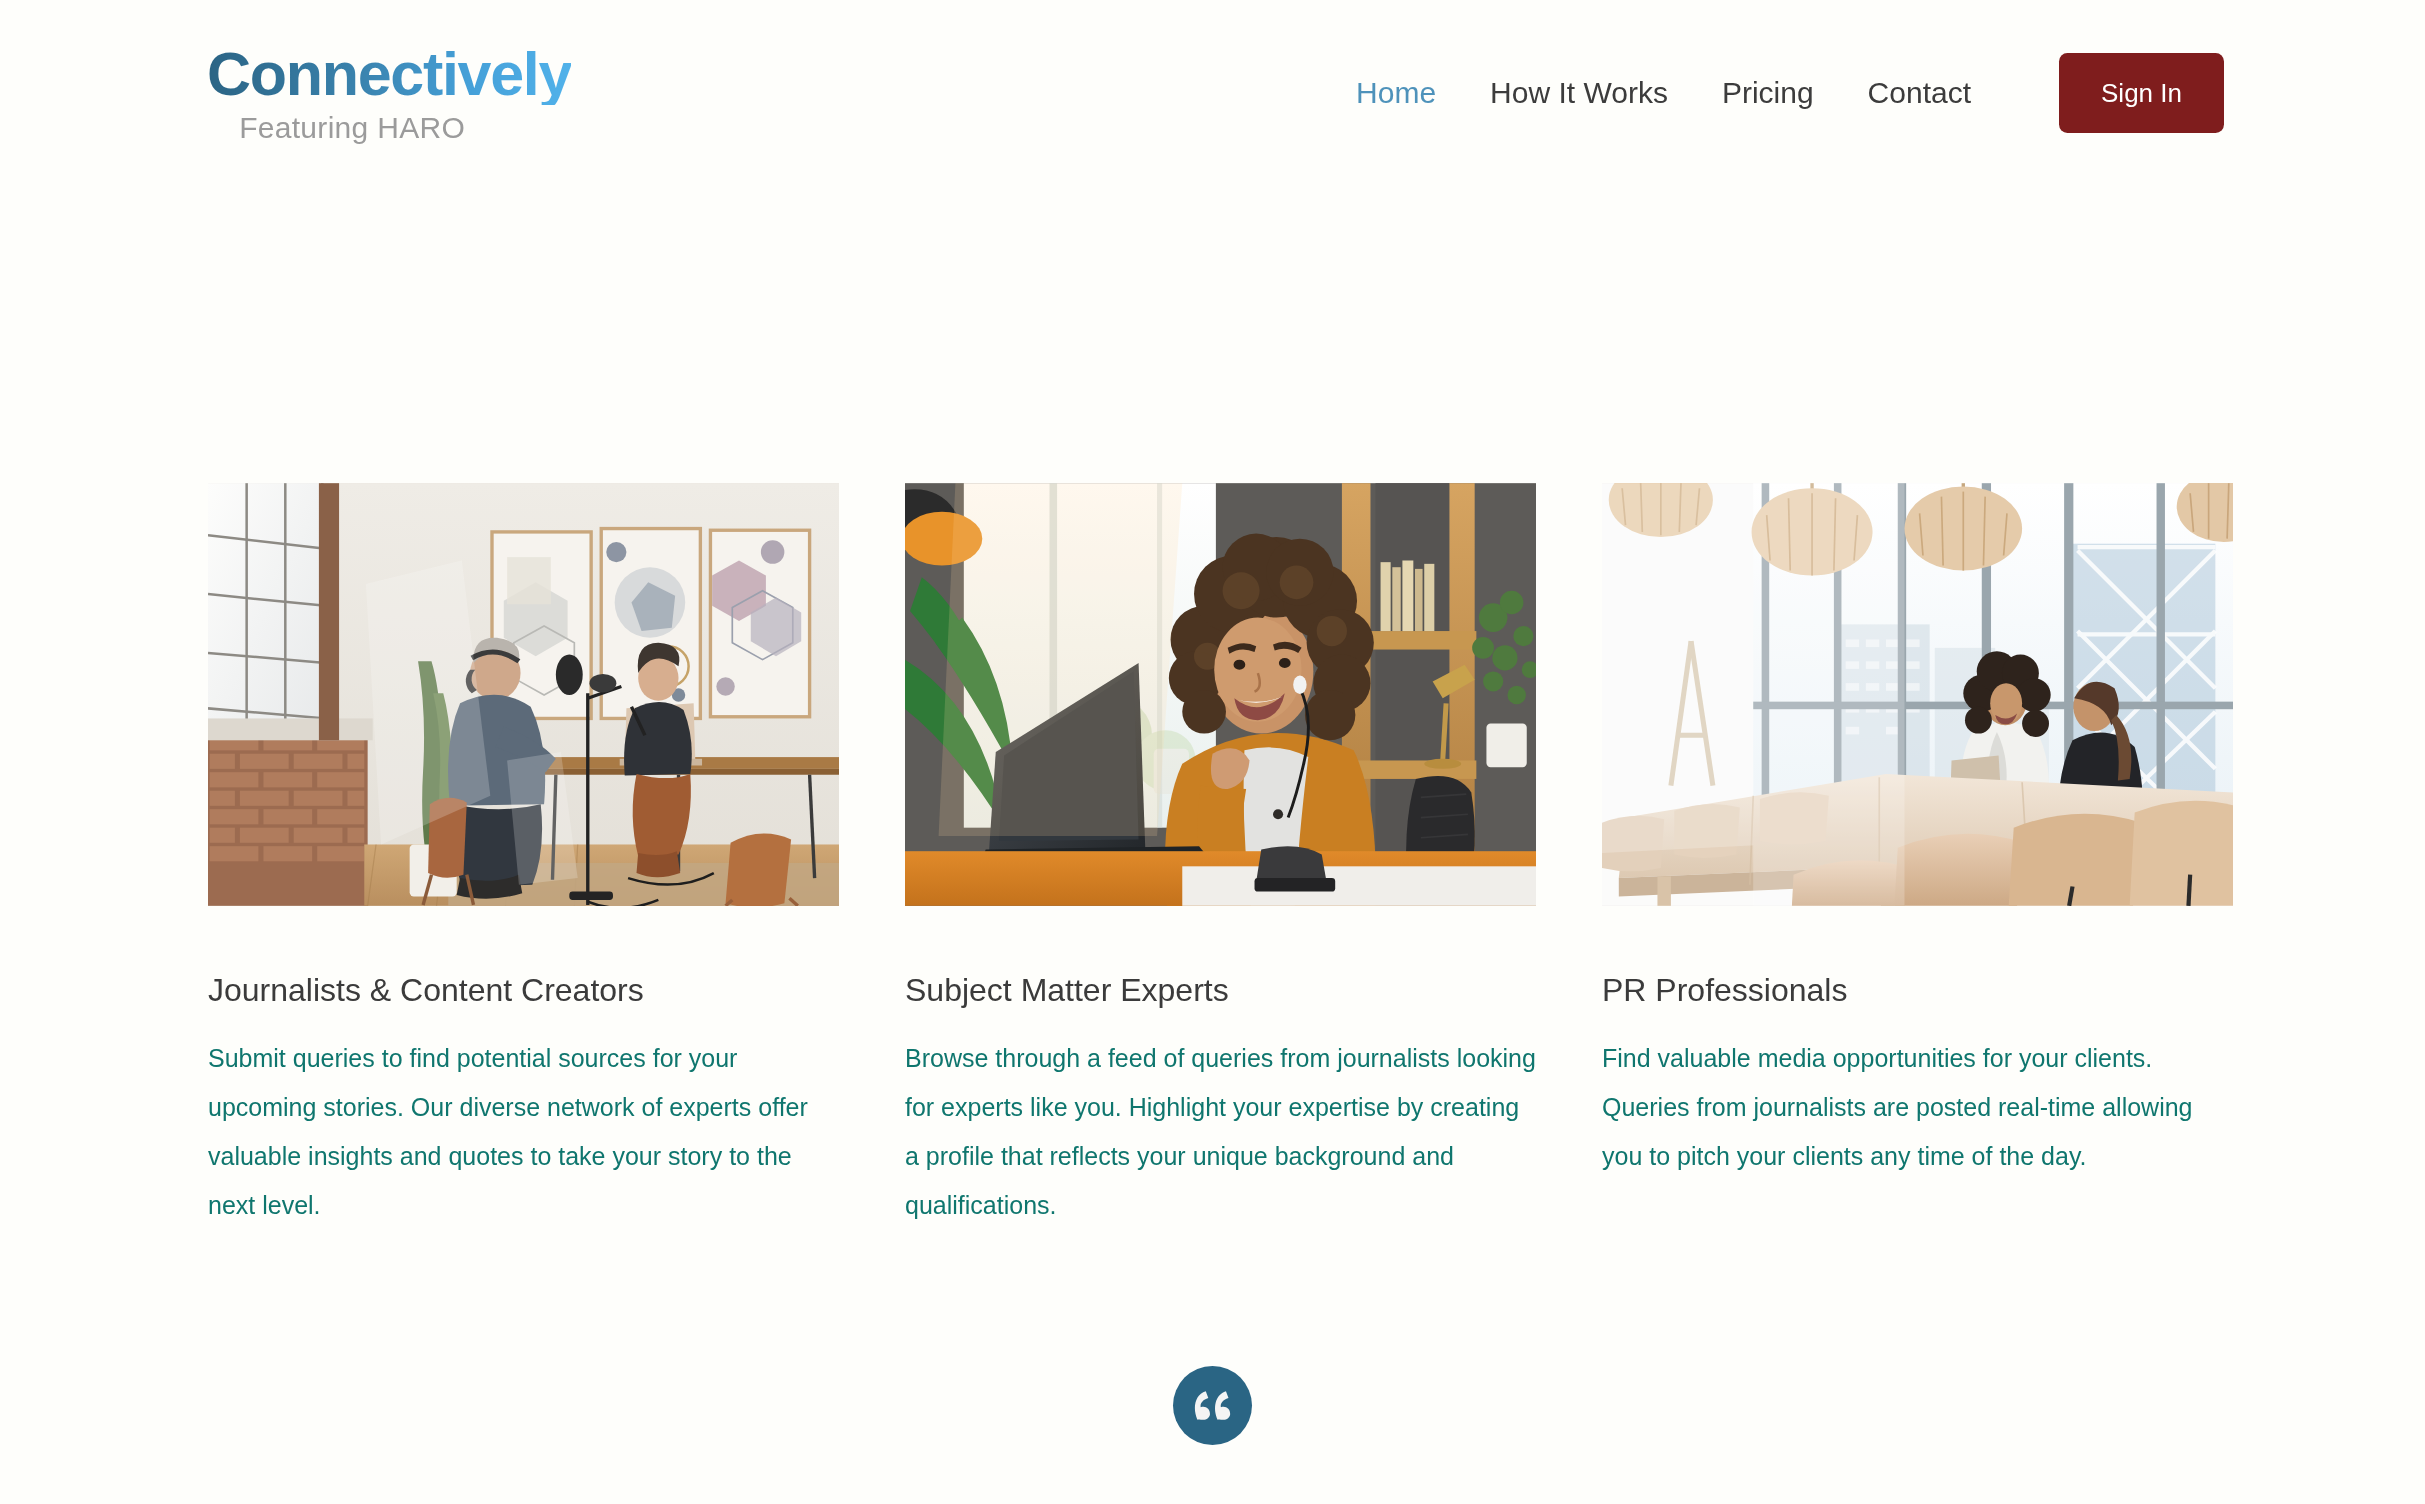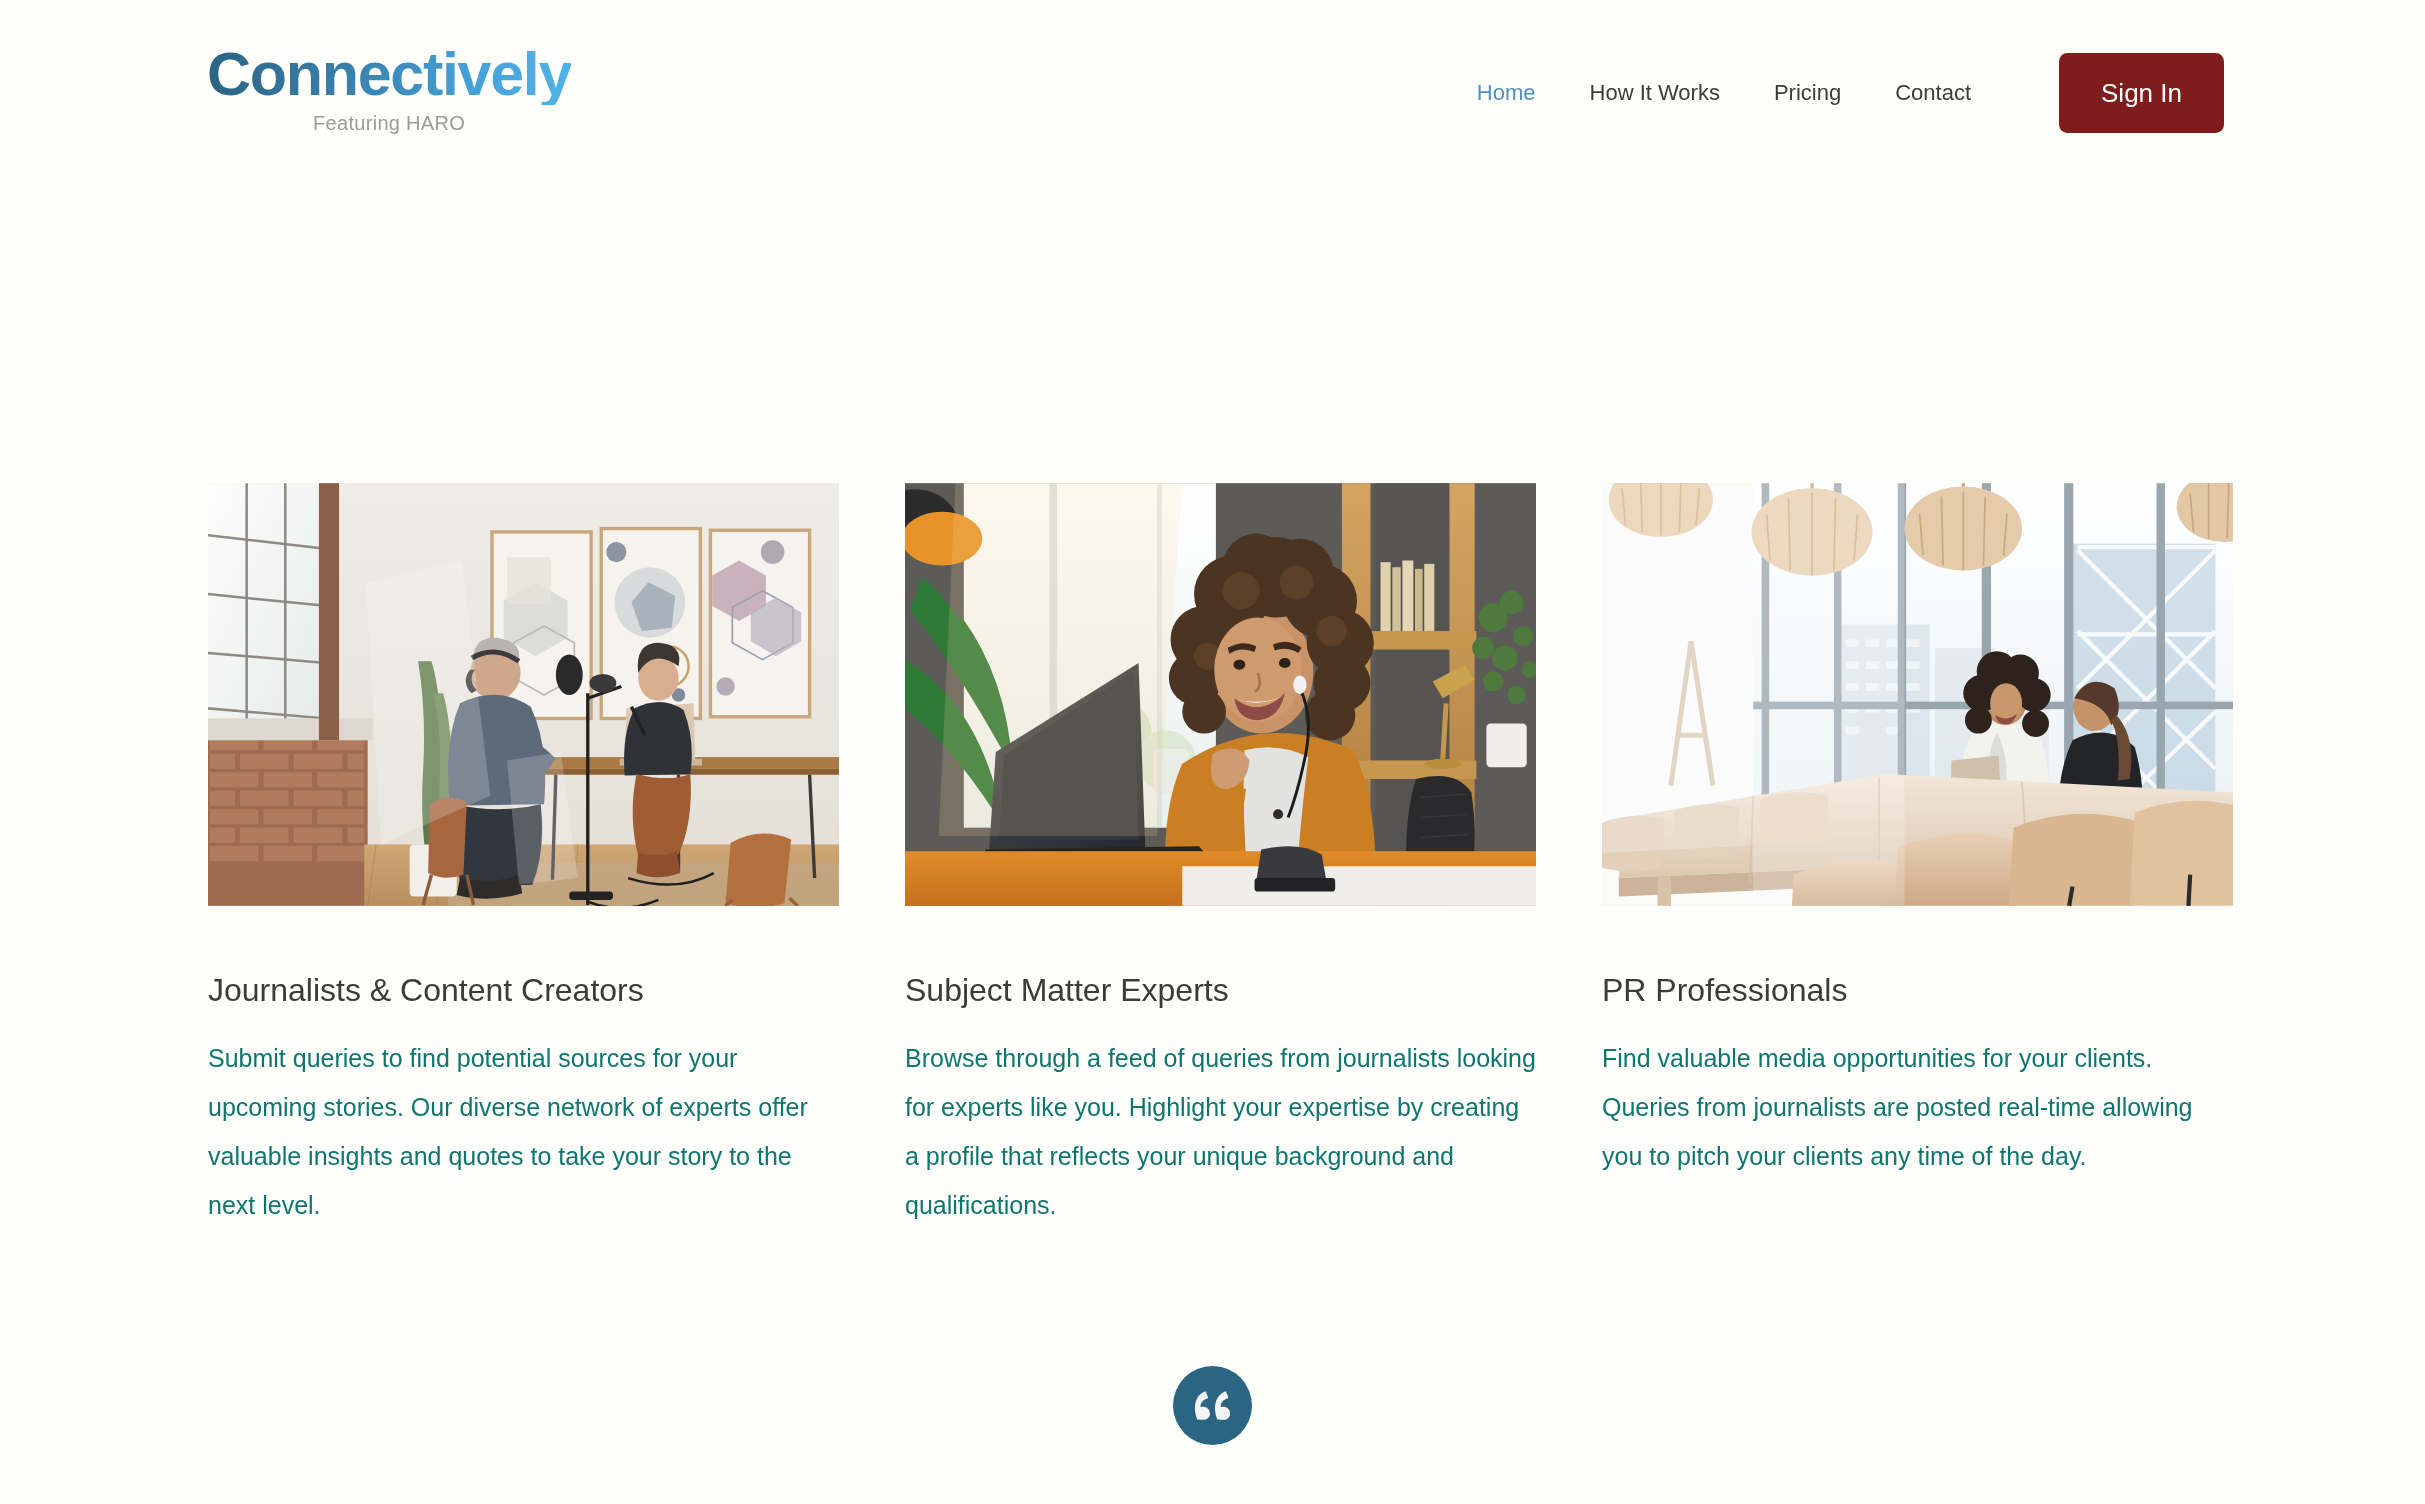--- a/index.html
+++ b/index.html
@@ -45,38 +45,38 @@
     letter-spacing: -1.3px;
     background: linear-gradient(90deg, #2b6484 0%, #3a83ae 42%, #45a0d8 72%, #51b2ea 100%);
     -webkit-background-clip: text;
     background-clip: text;
     color: transparent;
     -webkit-text-fill-color: transparent;
     white-space: nowrap;
   }
 
   .brand-tagline {
-    font-size: 20px;
+    font-size: 30px;
     color: #9b9b9b;
     letter-spacing: 0.3px;
     margin-top: 8.4px;
     margin-right: 106px;
     white-space: nowrap;
   }
 
   .nav {
     display: flex;
     align-items: center;
     margin-top: 53px;
     margin-right: 202px;
     gap: 0;
   }
 
   .nav-link {
-    font-size: 22px;
+    font-size: 30px;
     color: #3c3c3c;
     padding: 0 27px;
     text-decoration: none;
     white-space: nowrap;
     cursor: pointer;
   }
   .nav-link.active { color: #4e92ba; }
 
   .signin-btn {
     margin-left: 61px;

